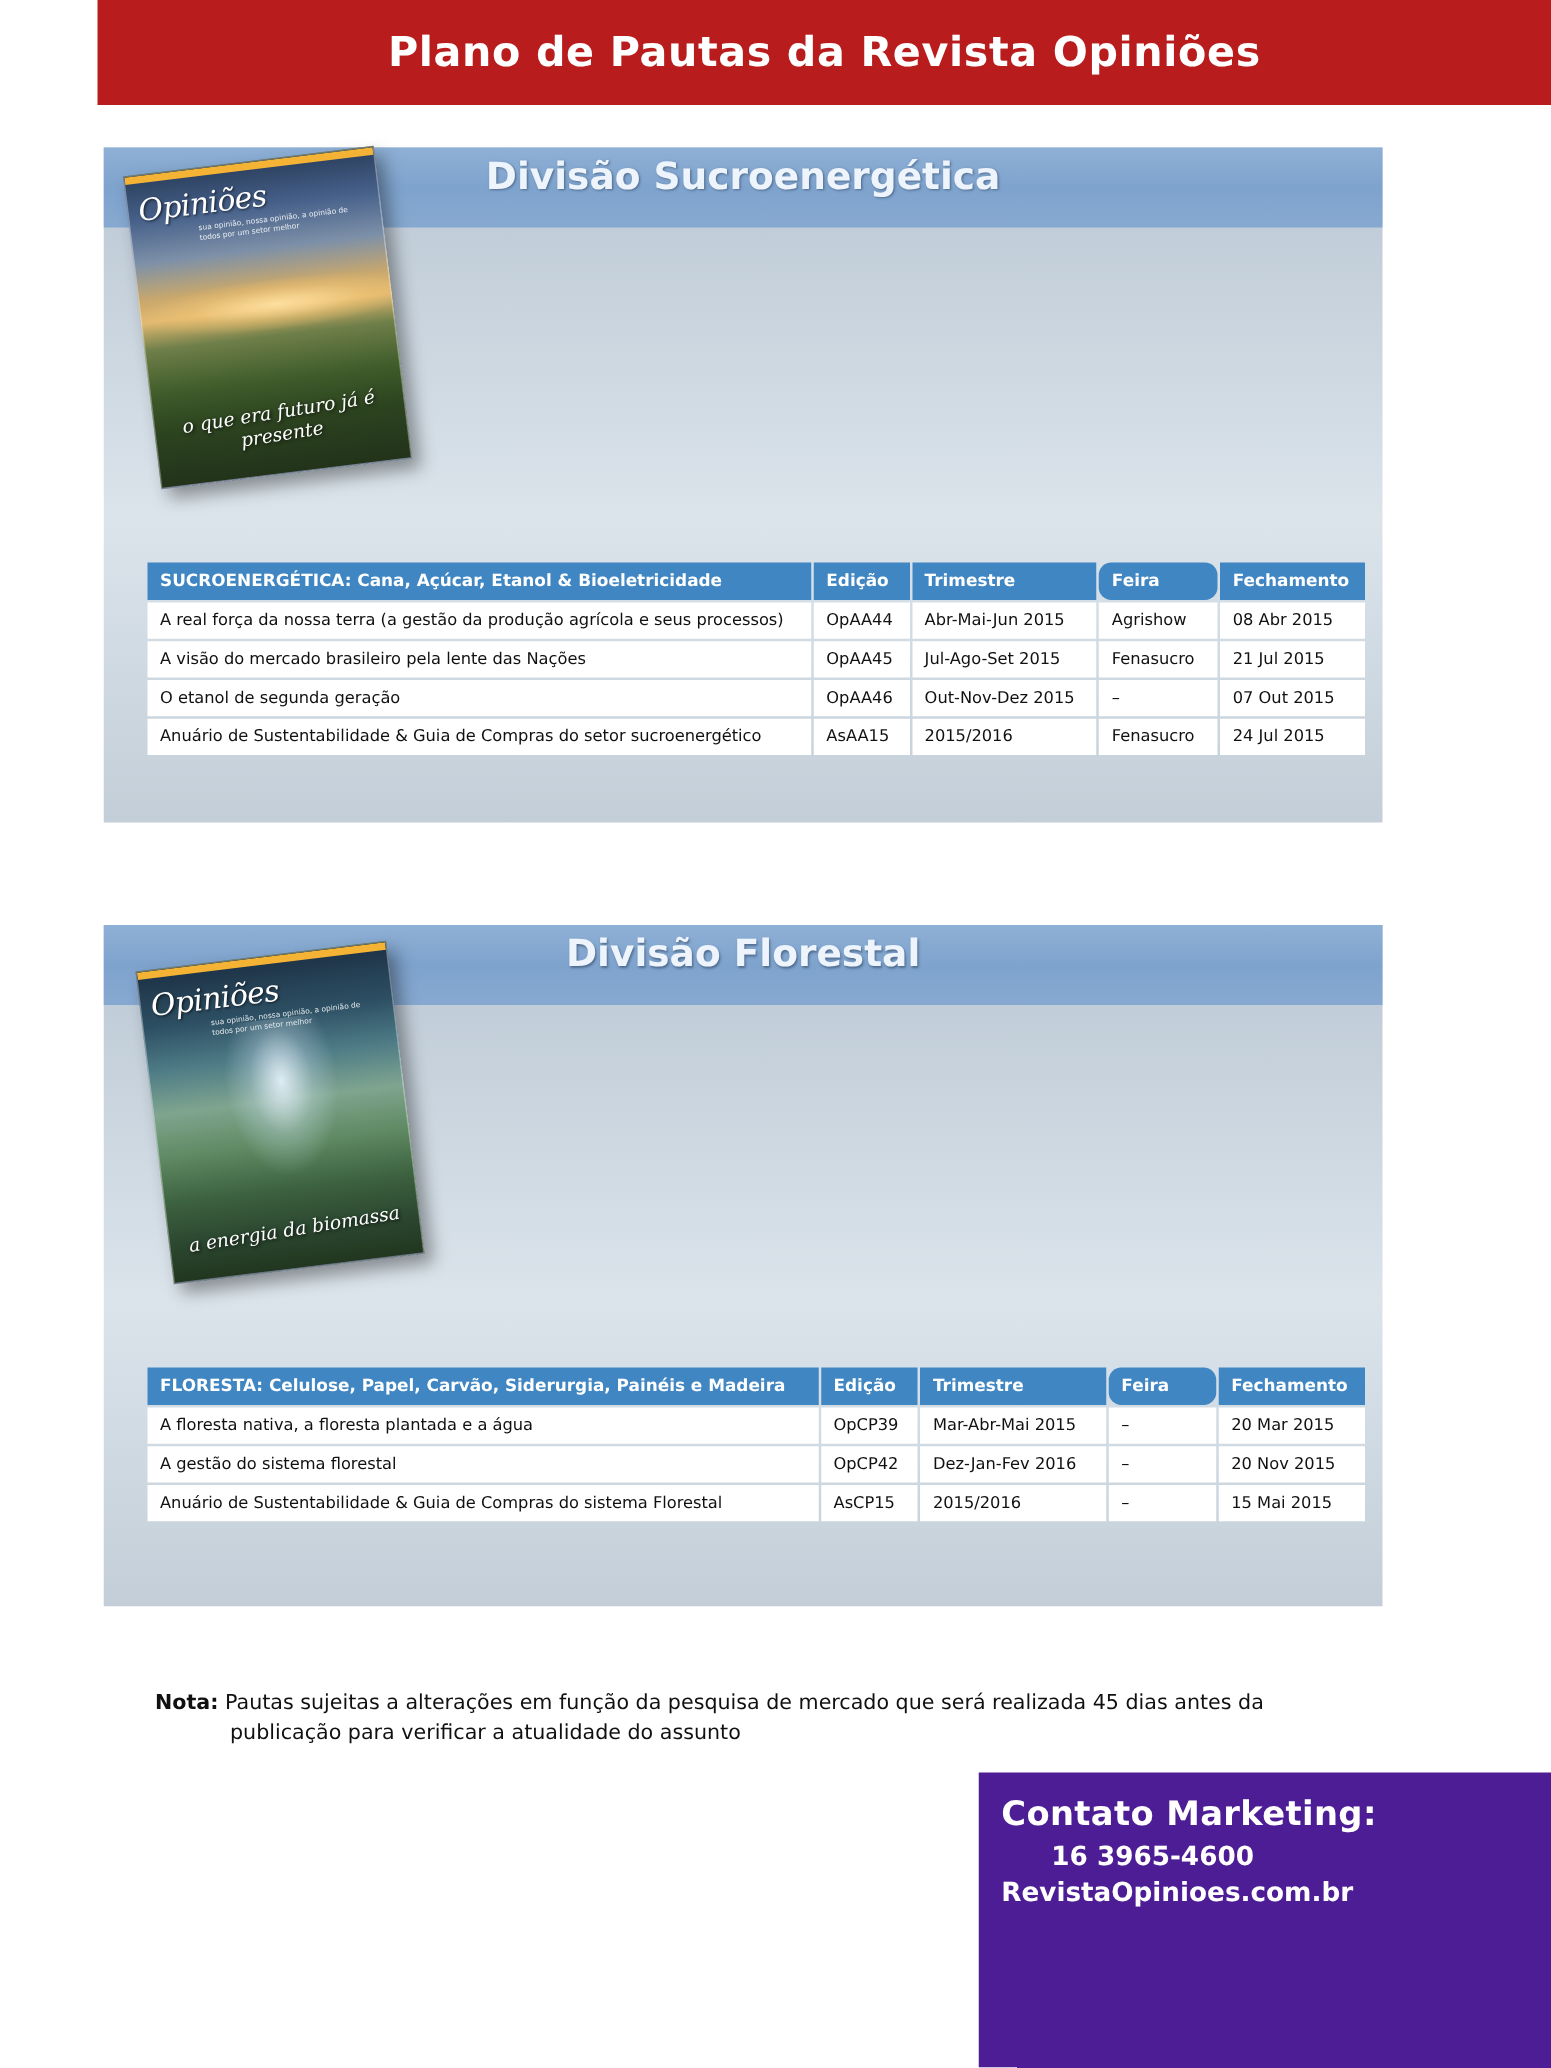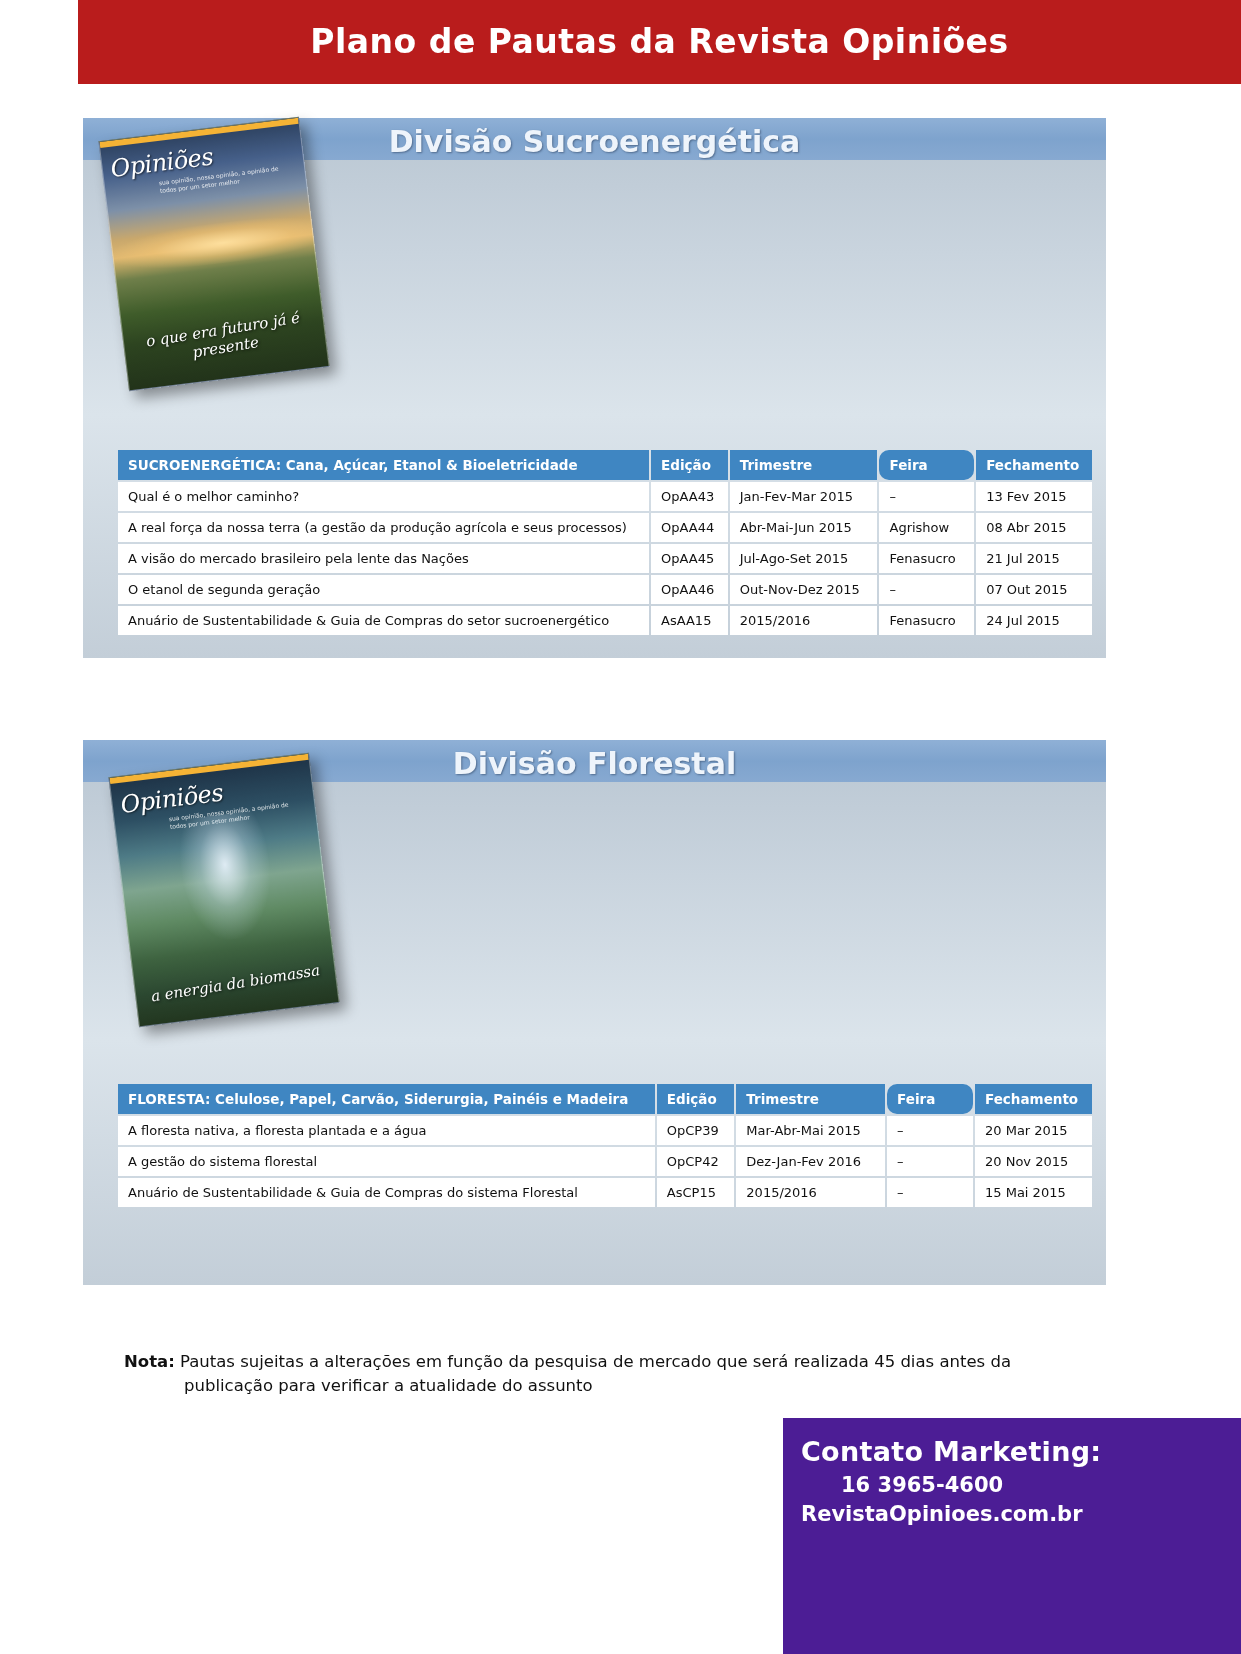--- a/index.html
+++ b/index.html
@@ -44,21 +44,21 @@
     position: absolute;
     left: 83px;
     width: 1023px;
     background: linear-gradient(to bottom, #b9c6d2 0%, #c9d4de 25%, #dbe4eb 55%, #c3ced8 100%);
   }
   .section-title-bar {
     position: absolute;
     left: 0;
     top: 0;
     width: 100%;
-    height: 42px;
+    height: 64px;
     background: linear-gradient(to bottom, #8fb0d6 0%, #7ea3cd 50%, #87a9d1 100%);
   }
   .section-title {
     position: absolute;
     left: 0;
     top: 0;
     width: 100%;
     height: 48px;
     line-height: 48px;
     text-align: center;
@@ -241,27 +241,20 @@
       <tr>
         <th class="col-title">SUCROENERGÉTICA: Cana, Açúcar, Etanol &amp; Bioeletricidade</th>
         <th class="col-ed">Edição</th>
         <th class="col-tri">Trimestre</th>
         <th class="col-feira">Feira</th>
         <th class="col-fech">Fechamento</th>
       </tr>
     </thead>
     <tbody>
       <tr>
-        <td>Qual é o melhor caminho?</td>
-        <td>OpAA43</td>
-        <td>Jan-Fev-Mar 2015</td>
-        <td>–</td>
-        <td>13 Fev 2015</td>
-      </tr>
-      <tr>
         <td>A real força da nossa terra (a gestão da produção agrícola e seus processos)</td>
         <td>OpAA44</td>
         <td>Abr-Mai-Jun 2015</td>
         <td>Agrishow</td>
         <td>08 Abr 2015</td>
       </tr>
       <tr>
         <td>A visão do mercado brasileiro pela lente das Nações</td>
         <td>OpAA45</td>
         <td>Jul-Ago-Set 2015</td>
@@ -291,21 +284,21 @@
     <div class="section-title">Divisão Florestal</div>
   </div>
 
   <div class="cover cover-forest" style="left:40px; top:24px;">
     <div class="band-top"></div>
     <div class="logo">Opiniões</div>
     <div class="subline">sua opinião, nossa opinião, a opinião de todos por um setor melhor</div>
     <div class="tagline">a energia da biomassa</div>
   </div>
 
-  <table class="pauta" style="top:342px;">
+  <table class="pauta" style="top:352px;">
     <thead>
       <tr>
         <th class="col-title">FLORESTA: Celulose, Papel, Carvão, Siderurgia, Painéis e Madeira</th>
         <th class="col-ed">Edição</th>
         <th class="col-tri">Trimestre</th>
         <th class="col-feira">Feira</th>
         <th class="col-fech">Fechamento</th>
       </tr>
     </thead>
     <tbody>

